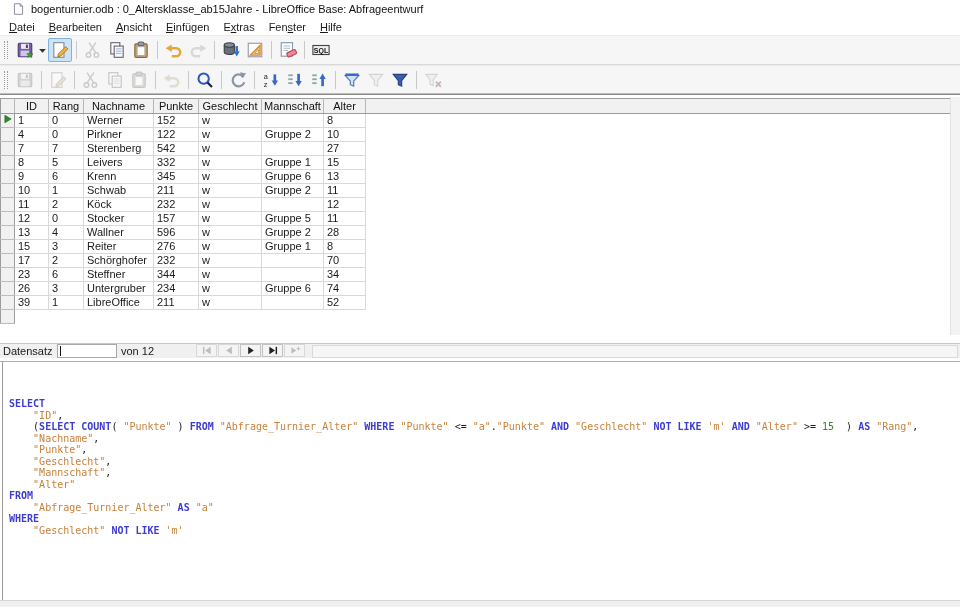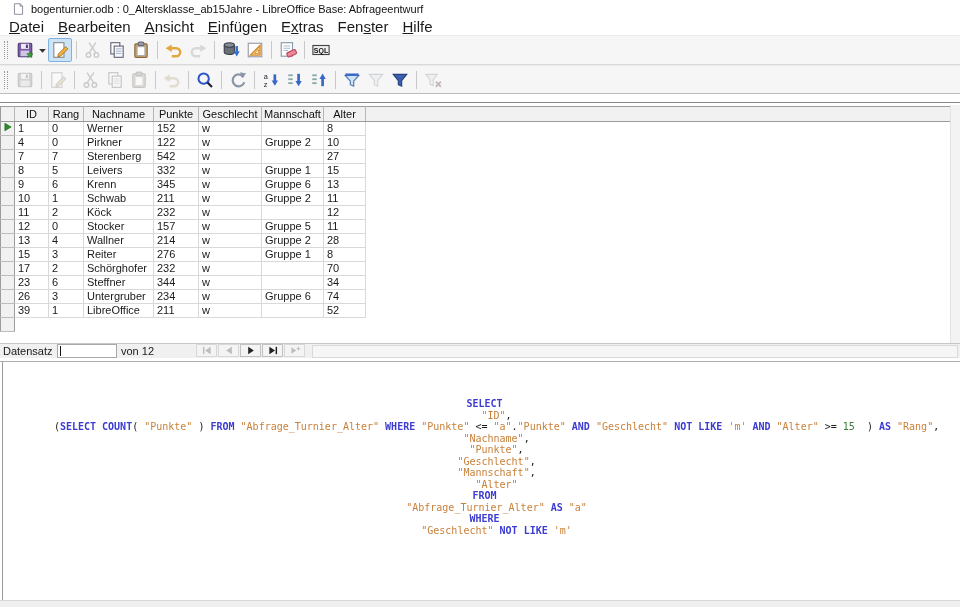--- a/index.html
+++ b/index.html
@@ -7,39 +7,39 @@
        font-family:"Liberation Sans",sans-serif;font-size:11px;color:#1a1a1a;}
 
   
   .titlebar{position:absolute;left:8px;top:0;width:100%;height:18px;display:flex;align-items:center;
             gap:6px;padding-left:4px;box-sizing:border-box;background:#fff;}
   .title-text{font-size:11px;color:#111;white-space:nowrap;}
 
   
   .menubar{position:absolute;left:0;top:18px;width:100%;height:17px;display:flex;align-items:center;
            background:#fff;padding-left:2px;box-sizing:border-box;}
-  .menu-item{padding:1px 7px;font-size:15px;white-space:nowrap;}
+  .menu-item{padding:1px 7px;font-size:11px;white-space:nowrap;}
 
   
   .toolbar{position:absolute;left:0;width:100%;display:flex;align-items:center;box-sizing:border-box;
            background:#f6f6f6;border-top:1px solid #ebebeb;border-bottom:1px solid #d9d9d9;padding-left:3px;}
   .toolbar::before{content:"";width:2px;height:18px;border-left:1px dotted #9a9a9a;
                    border-right:1px dotted #9a9a9a;margin:0 5px 0 1px;}
   #toolbar-main{top:35px;height:30px;}
   #toolbar-table{top:65px;height:29px;border-bottom:1px solid #bdbdbd;}
   .tb-btn{width:24px;height:24px;display:flex;align-items:center;justify-content:center;
           border:1px solid transparent;border-radius:2px;box-sizing:border-box;}
   .tb-btn.narrow{width:11px;}
   .tb-btn.active{background:var(--active-bg);border-color:#7fb2e0;}
   .tb-btn.disabled{opacity:.35;filter:grayscale(70%);}
   .tb-sep{width:1px;height:18px;background:#c9c9c9;margin:0 4px;flex:none;}
   .icn{display:flex;align-items:center;justify-content:center;}
 
   
-  .table-area{position:absolute;left:0;top:102px;width:100%;height:249px;background:#fff;
+  .table-area{position:absolute;left:0;top:94px;width:100%;height:249px;background:#fff;
               border-top:1px solid #8a8a8a;box-sizing:border-box;}
   #result-table{border-collapse:collapse;table-layout:fixed;width:950px;margin-top:3px;font-size:11px;}
   #result-table th{height:14px;background:#f1f1f1;border-top:1px solid #9c9c9c;border-bottom:1px solid #9c9c9c;
       border-right:1px solid #b6b6b6;font-weight:400;text-align:center;padding:0;font-size:11px;color:#111;
       white-space:nowrap;overflow:hidden;}
   #result-table th.corner{border-left:1px solid #9c9c9c;}
   #result-table th.filler{border-right:none;}
   #result-table td{height:13px;padding:0 0 0 3px;border-right:1px solid #d9d9d9;border-bottom:1px solid #d9d9d9;
       font-size:11px;white-space:nowrap;overflow:hidden;line-height:13px;}
   #result-table td.rowhdr{background:#f1f1f1;border-left:1px solid #9c9c9c;border-right:1px solid #9c9c9c;
@@ -61,21 +61,21 @@
   .nav-buttons{position:absolute;left:196px;top:0;display:flex;gap:1px;}
   .nav-btn{width:21px;height:13px;background:#f4f4f4;border:1px solid #c2c2c2;box-sizing:border-box;
            display:flex;align-items:center;justify-content:center;color:#222;}
   .nav-btn svg{fill:currentColor;}
   .nav-btn.disabled{color:#bdbdbd;border-color:#d8d8d8;}
   .hscroll{position:absolute;left:312px;right:2px;top:1px;height:11px;background:#f6f6f6;border:1px solid #dadada;}
 
   
   .sql-divider{position:absolute;left:0;top:361px;width:100%;height:1px;background:#adadad;}
   .sql-pane{position:absolute;left:2px;top:362px;right:0;height:238px;background:#fff;
-            border-left:1px solid #9a9a9a;box-sizing:border-box;padding:36px 0 0 6px;overflow:hidden;text-align:center;}
+            border-left:1px solid #9a9a9a;box-sizing:border-box;padding:36px 0 0 6px;overflow:hidden;}
   .sql-line{font-family:"DejaVu Sans Mono",monospace;font-size:10px;line-height:11.5px;white-space:pre;}
   .tok-k{color:var(--kw);font-weight:bold;}
   .tok-q{color:var(--id);}
   .tok-s{color:var(--str);}
   .tok-n{color:var(--num);}
   .tok-p{color:#1a1a1a;}
 
   .bottom-strip{position:absolute;left:0;top:600px;width:100%;height:7px;background:#f0f0f0;
                 border-top:1px solid #d6d6d6;box-sizing:border-box;}
 </style>
@@ -475,21 +475,21 @@
             <td>w</td>
             <td>Gruppe 5</td>
             <td>11</td>
             <td class="fillbody"></td>
           </tr>
           <tr>
             <td class="rowhdr"></td>
             <td>13</td>
             <td>4</td>
             <td>Wallner</td>
-            <td>214</td>
+            <td>596</td>
             <td>w</td>
             <td>Gruppe 2</td>
             <td>28</td>
             <td class="fillbody"></td>
           </tr>
           <tr>
             <td class="rowhdr"></td>
             <td>15</td>
             <td>3</td>
             <td>Reiter</td>

